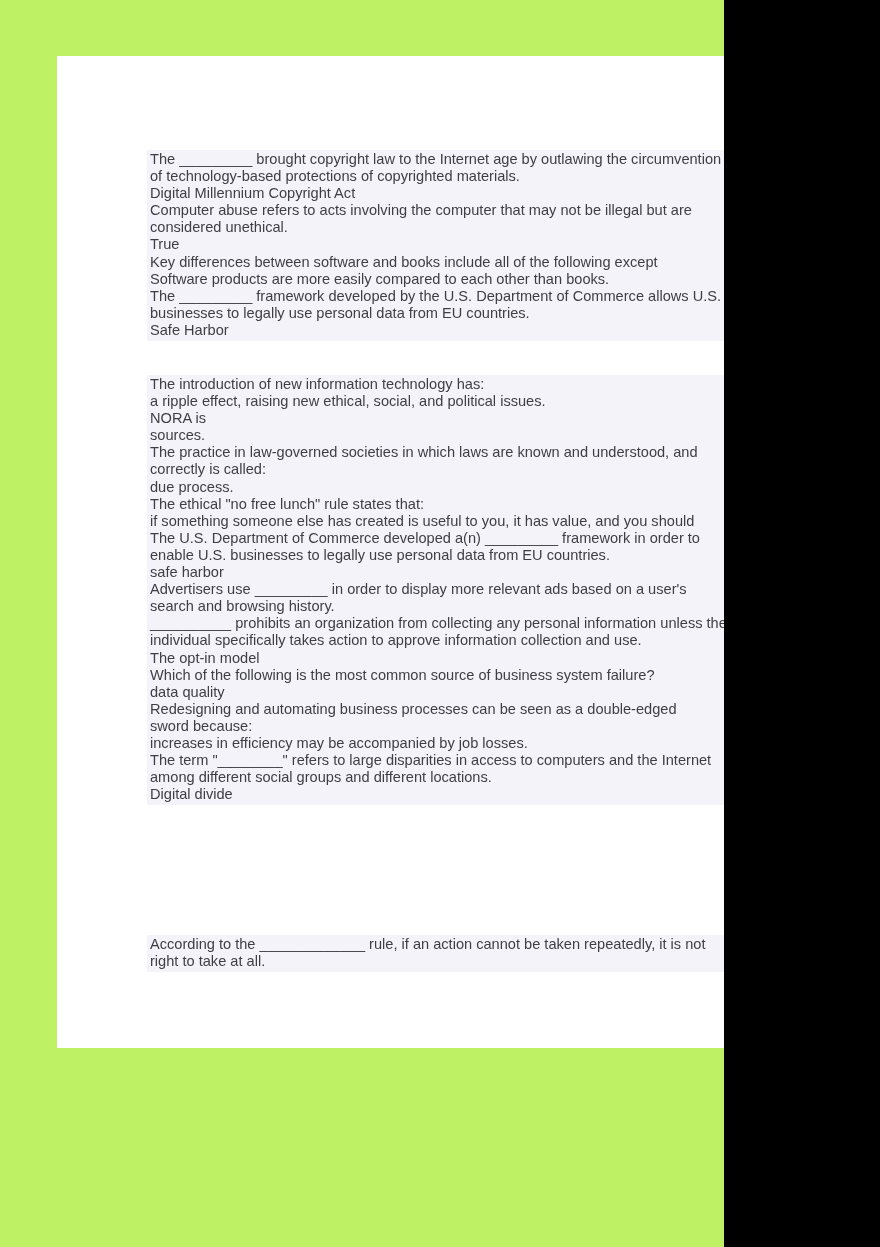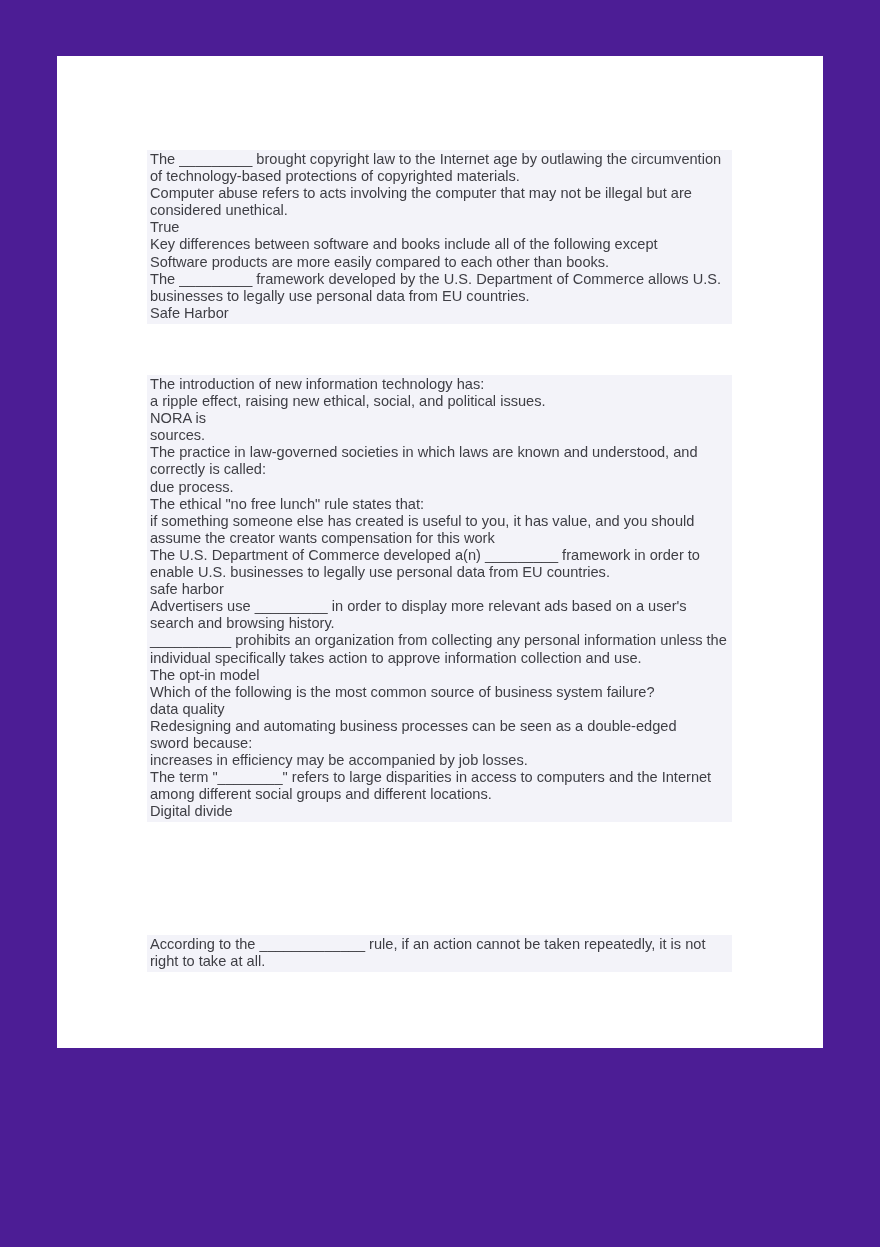--- a/index.html
+++ b/index.html
@@ -2,23 +2,23 @@
 <html><head>
 <meta charset="utf-8">
 <style>
   html, body {
     margin: 0;
     padding: 0;
     background: #000000;
   }
   .canvas {
     position: relative;
-    width: 880px;
+    width: 724px;
     height: 1247px;
-    background: #4c1d95;
+    background: #bef264;
     overflow: hidden;
   }
   .paper {
     position: absolute;
     left: 57px;
     top: 56px;
     width: 766px;
     height: 992px;
     background: #ffffff;
   }
@@ -42,40 +42,40 @@
   }
 </style>
 </head>
 <body>
 
 <div class="canvas">
   <div class="paper">
     <div class="qa-block qa-block-1">
         <div class="text-line">The _________ brought copyright law to the Internet age by outlawing the circumvention</div>
         <div class="text-line">of technology-based protections of copyrighted materials.</div>
+        <div class="text-line">Digital Millennium Copyright Act</div>
         <div class="text-line">Computer abuse refers to acts involving the computer that may not be illegal but are</div>
         <div class="text-line">considered unethical.</div>
         <div class="text-line">True</div>
         <div class="text-line">Key differences between software and books include all of the following except</div>
         <div class="text-line">Software products are more easily compared to each other than books.</div>
         <div class="text-line">The _________ framework developed by the U.S. Department of Commerce allows U.S.</div>
         <div class="text-line">businesses to legally use personal data from EU countries.</div>
         <div class="text-line">Safe Harbor</div>
       </div>
     <div class="qa-block qa-block-2">
         <div class="text-line">The introduction of new information technology has:</div>
         <div class="text-line">a ripple effect, raising new ethical, social, and political issues.</div>
         <div class="text-line">NORA is</div>
         <div class="text-line">sources.</div>
         <div class="text-line">The practice in law-governed societies in which laws are known and understood, and</div>
         <div class="text-line">correctly is called:</div>
         <div class="text-line">due process.</div>
         <div class="text-line">The ethical "no free lunch" rule states that:</div>
         <div class="text-line">if something someone else has created is useful to you, it has value, and you should</div>
-        <div class="text-line">assume the creator wants compensation for this work</div>
         <div class="text-line">The U.S. Department of Commerce developed a(n) _________ framework in order to</div>
         <div class="text-line">enable U.S. businesses to legally use personal data from EU countries.</div>
         <div class="text-line">safe harbor</div>
         <div class="text-line">Advertisers use _________ in order to display more relevant ads based on a user's</div>
         <div class="text-line">search and browsing history.</div>
         <div class="text-line">__________ prohibits an organization from collecting any personal information unless the</div>
         <div class="text-line">individual specifically takes action to approve information collection and use.</div>
         <div class="text-line">The opt-in model</div>
         <div class="text-line">Which of the following is the most common source of business system failure?</div>
         <div class="text-line">data quality</div>

